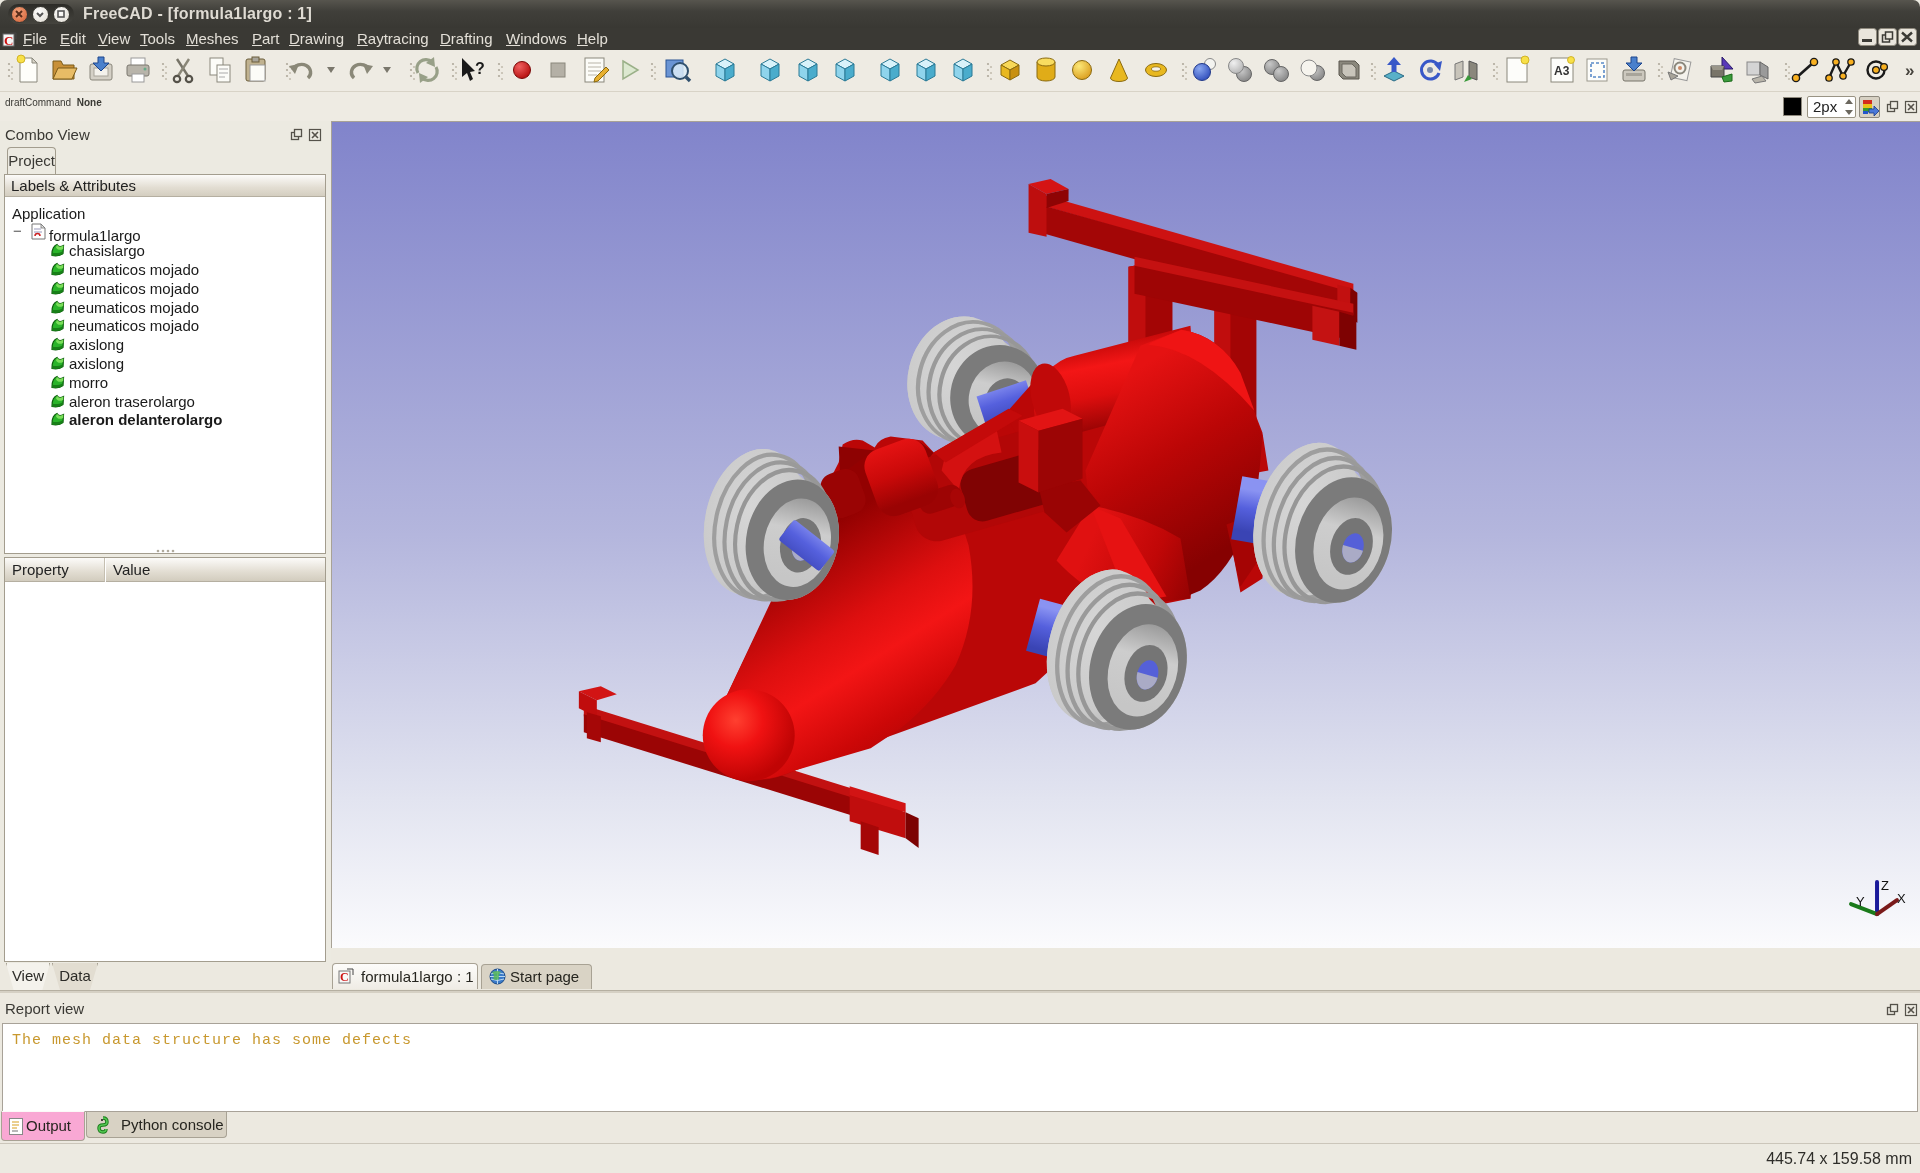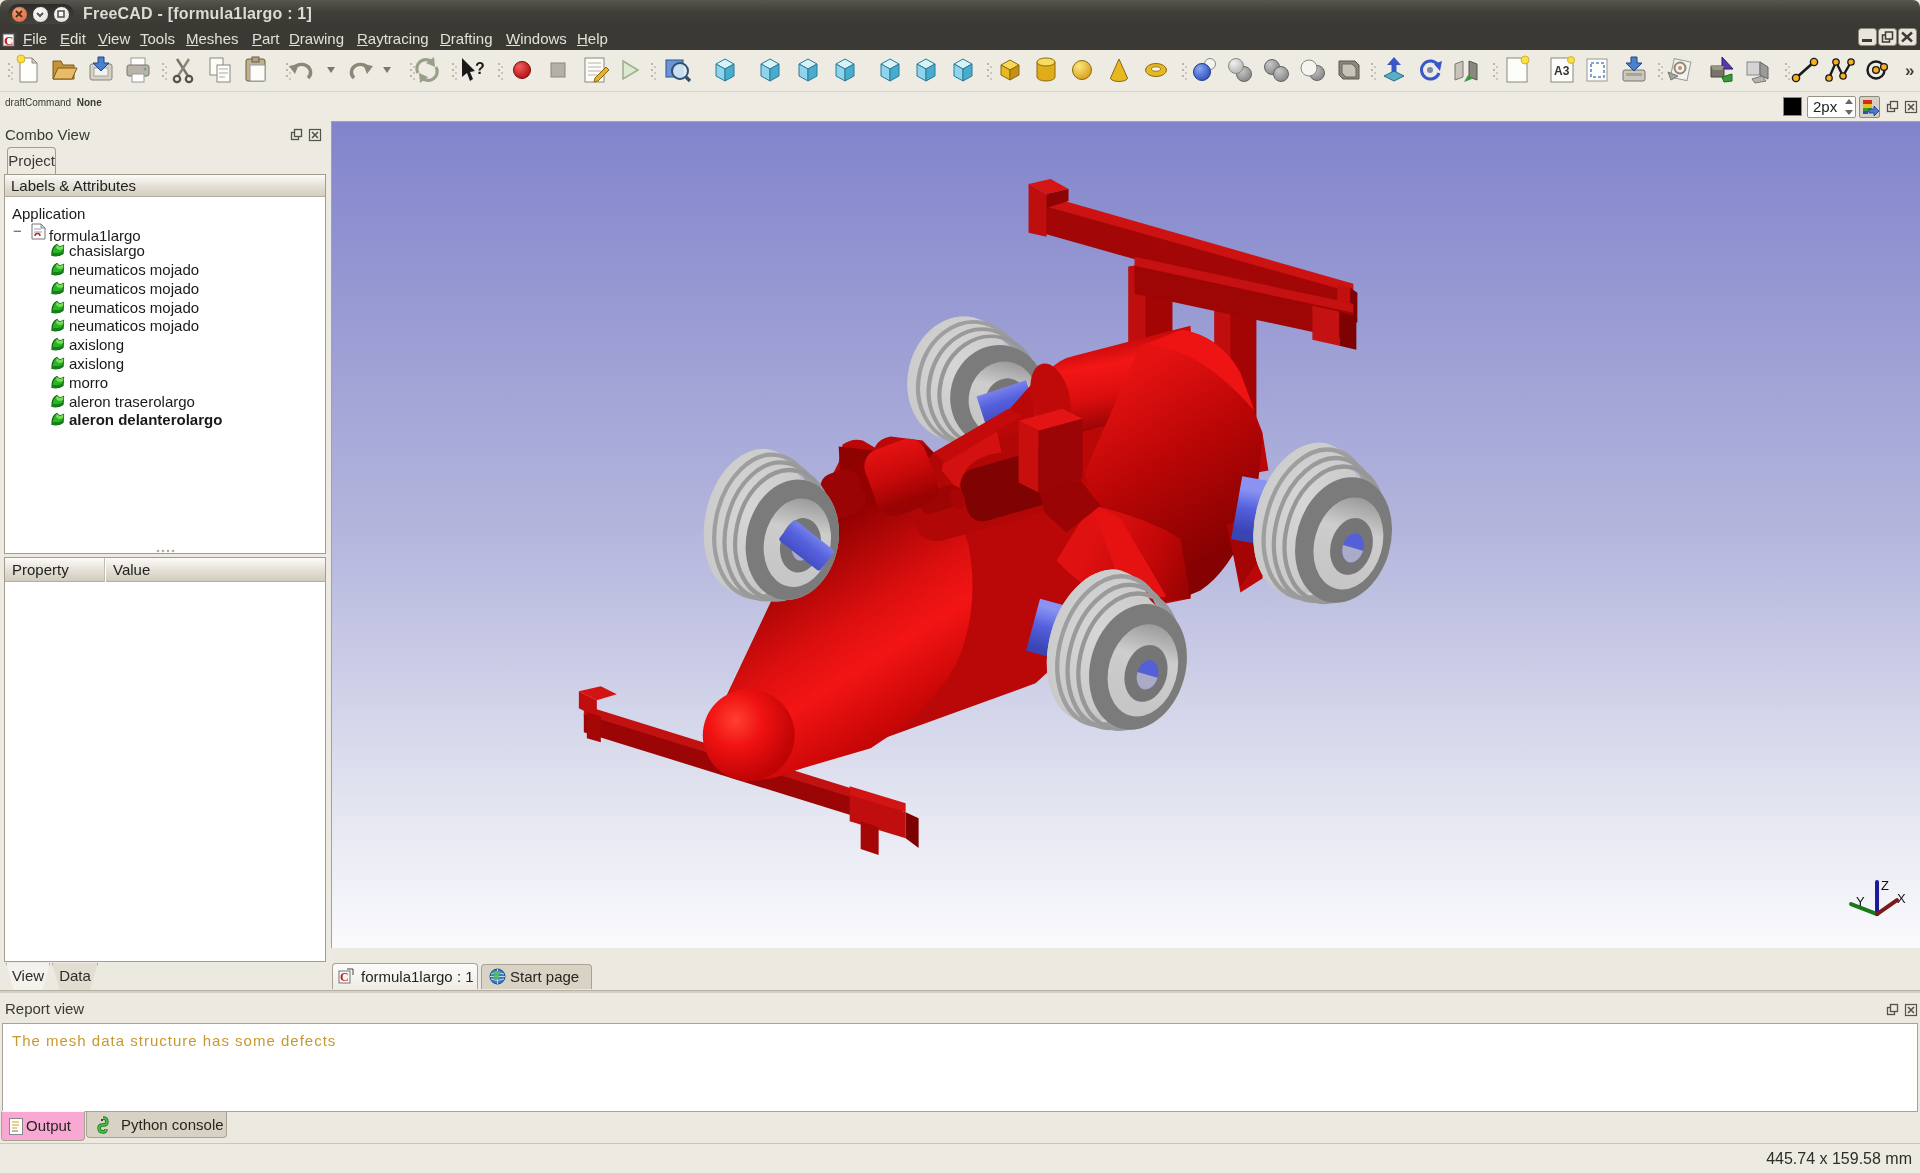--- a/index.html
+++ b/index.html
@@ -25,21 +25,21 @@
 .phead{position:absolute;top:0;height:24px;background:linear-gradient(#fcfbf9,#e2ddd2 60%,#d2ccbe);border-bottom:1px solid #b5afa1;border-right:1px solid #c5bfb1;font-size:15px;color:#222;padding-left:7px;line-height:23px}
 
 .dtab{position:absolute;font-size:15px;color:#2c2b27;text-align:center;border:1px solid #9a9484;border-top:none;background:#f0eee8}
 
 #vp{position:absolute;left:331px;top:121px;width:1589px;height:827px;border-left:1px solid #a8a296;border-top:1px solid #a8a296}
 
 .mtab{position:absolute;font-size:15px;color:#26251f;border:1px solid #a8a294;border-bottom:none;border-radius:4px 4px 0 0;white-space:nowrap}
 
 #reportLbl{position:absolute;left:5px;top:1000px;font-size:15px;color:#3a3934}
 #reportBox{position:absolute;left:2px;top:1023px;width:1916px;height:89px;background:#fff;border:1px solid #a8a298}
-#reportBox span{position:absolute;left:9px;top:8px;font-family:Liberation Sans, sans-serif;font-size:15px;color:#c8982e;letter-spacing:1px}
+#reportBox span{position:absolute;left:9px;top:8px;font-family:Liberation Mono, monospace;font-size:15px;color:#c8982e;letter-spacing:1px}
 .btab{position:absolute;font-size:15px;color:#26251f;border:1px solid #a8a294;border-top:none;border-radius:0 0 4px 4px}
 #statusbar{position:absolute;left:0;top:1143px;width:1920px;height:30px;background:#eceae1;border-top:1px solid #cbc6ba}
 #statustxt{position:absolute;right:8px;top:6px;font-size:16px;color:#2e2d29}
 </style></head>
 <body>
 
 <div id="titlebar">
   <div id="btngroup">
     <div class="wbtn" style="left:3px;background:radial-gradient(circle at 40% 35%,#f4a57f,#e07a50 60%,#c65a36);border:1px solid #3a3934"></div>
     <div class="wbtn" style="left:24px;background:radial-gradient(circle at 40% 35%,#fdfdfc,#e8e5de 70%,#cfcabe);border:1px solid #3a3934"></div>

